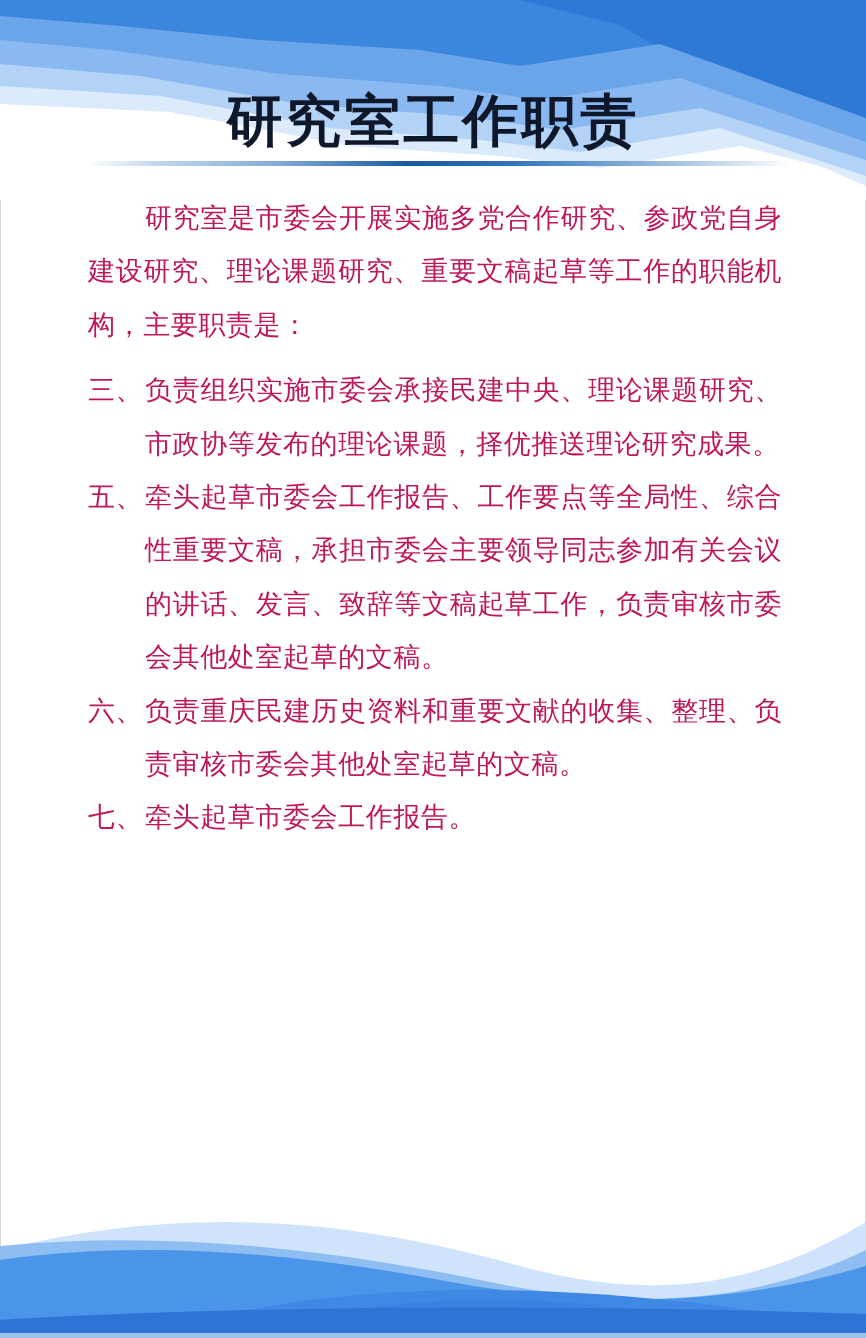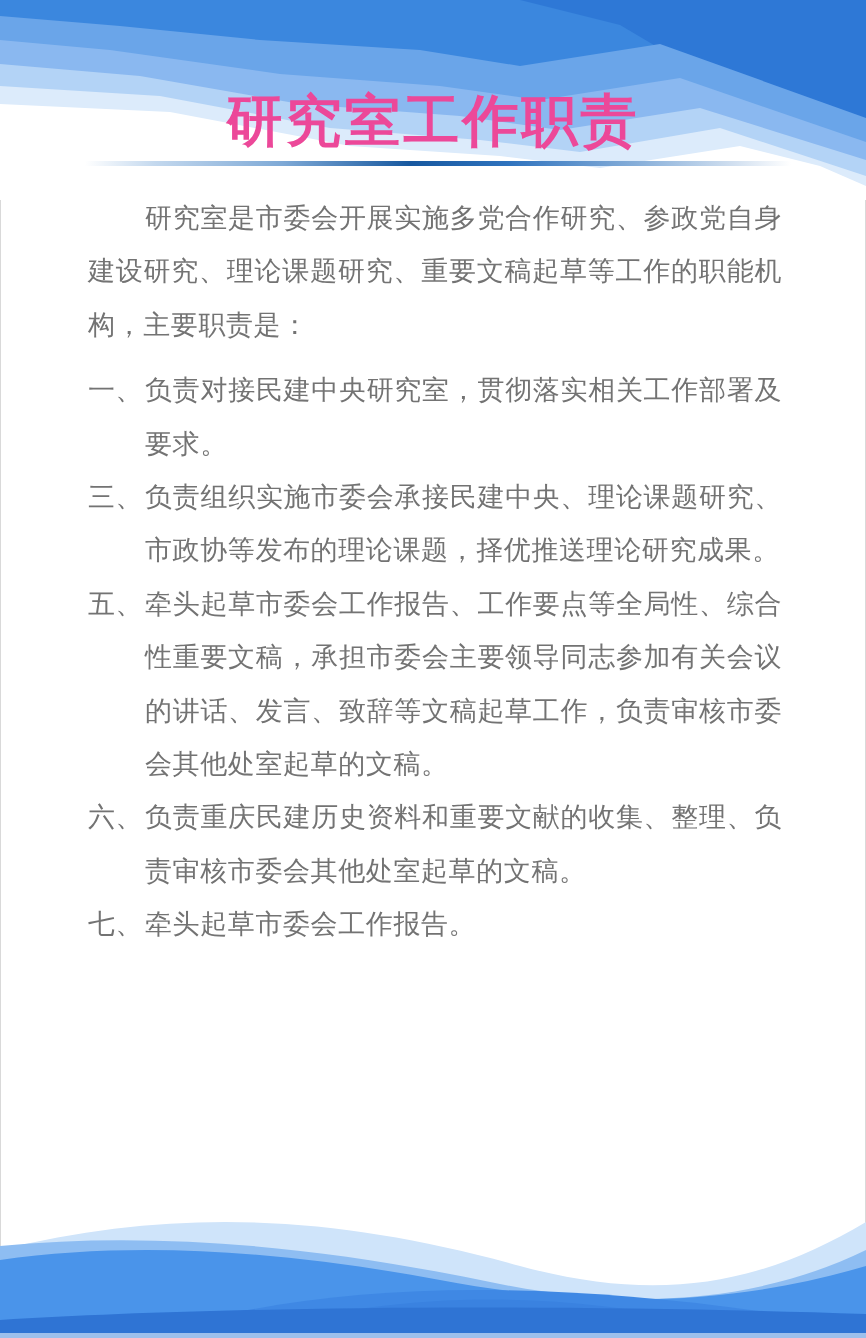--- a/index.html
+++ b/index.html
@@ -11,38 +11,38 @@
     box-shadow:inset 0 0 0 1px #d9d9d9;
     font-family:"Liberation Sans","DejaVu Sans",sans-serif;
   }
   .header-decor{position:absolute;top:0;left:0;width:866px;height:200px;}
   .footer-decor{position:absolute;bottom:0;left:0;width:866px;height:150px;}
   .title{
     position:absolute;top:84px;left:0;width:866px;
     text-align:center;
     font-size:56px;font-weight:900;
     letter-spacing:3px;
-    color:#ec4899;
+    color:#0f172a;
     margin:0;
   }
   .title-underline{
     position:absolute;top:161px;left:85px;width:706px;height:5px;
     background:linear-gradient(90deg,
       rgba(90,140,200,0) 0%,
       #c3d8ee 10%,
       #7ea9d6 28%,
       #17589f 46%,
       #2f73be 60%,
       #86aed9 78%,
       #d2e0f0 92%,
       rgba(90,140,200,0) 100%);
   }
   .content{
     position:absolute;top:192px;left:88px;width:694px;
-    color:#737373;
+    color:#be185d;
     font-size:27px;
     line-height:53.4px;
     letter-spacing:0.6px;
     text-align:justify;
   }
   .intro{margin:0 0 12px 0;text-indent:57px;}
   ol.duties{list-style:none;margin:0;padding:0;}
   ol.duties li{
     padding-left:57px;
     text-indent:-57px;
@@ -68,21 +68,20 @@
     <path d="M0,86 L160,96 L330,128 L480,140 L580,152 L720,128 L866,176 L866,200 L0,200 Z" fill="#dcebfb"></path>
     <path d="M0,104 L170,112 L350,146 L500,156 L600,168 L740,146 L820,166 L866,186 L866,200 L0,200 Z" fill="#ffffff"></path>
   </svg>
 
   <h1 class="title">研究室工作职责</h1>
   <div class="title-underline"></div>
 
   <div class="content">
     <p class="intro">研究室是市委会开展实施多党合作研究、参政党自身建设研究、理论课题研究、重要文稿起草等工作的职能机构，主要职责是：</p>
     <ol class="duties">
-      <li><span class="marker">一、</span><span>负责对接民建中央研究室，贯彻落实相关工作部署及要求。</span></li>
       <li><span class="marker">三、</span><span>负责组织实施市委会承接民建中央、理论课题研究、市政协等发布的理论课题，择优推送理论研究成果。</span></li>
       <li><span class="marker">五、</span><span>牵头起草市委会工作报告、工作要点等全局性、综合性重要文稿，承担市委会主要领导同志参加有关会议的讲话、发言、致辞等文稿起草工作，负责审核市委会其他处室起草的文稿。</span></li>
       <li><span class="marker">六、</span><span>负责重庆民建历史资料和重要文献的收集、整理、负责审核市委会其他处室起草的文稿。</span></li>
       <li><span class="marker">七、</span><span>牵头起草市委会工作报告。</span></li>
     </ol>
   </div>
 
   <svg class="footer-decor" viewBox="0 0 866 150" preserveAspectRatio="none" aria-hidden="true">
     <path d="M0,62 C180,18 340,28 520,78 C660,116 762,96 866,34 L866,150 L0,150 Z" fill="#cfe4fa"></path>
     <path d="M0,58 C160,42 330,60 500,96 C650,126 772,108 866,62 L866,150 L0,150 Z" fill="#8ebdf2"></path>

